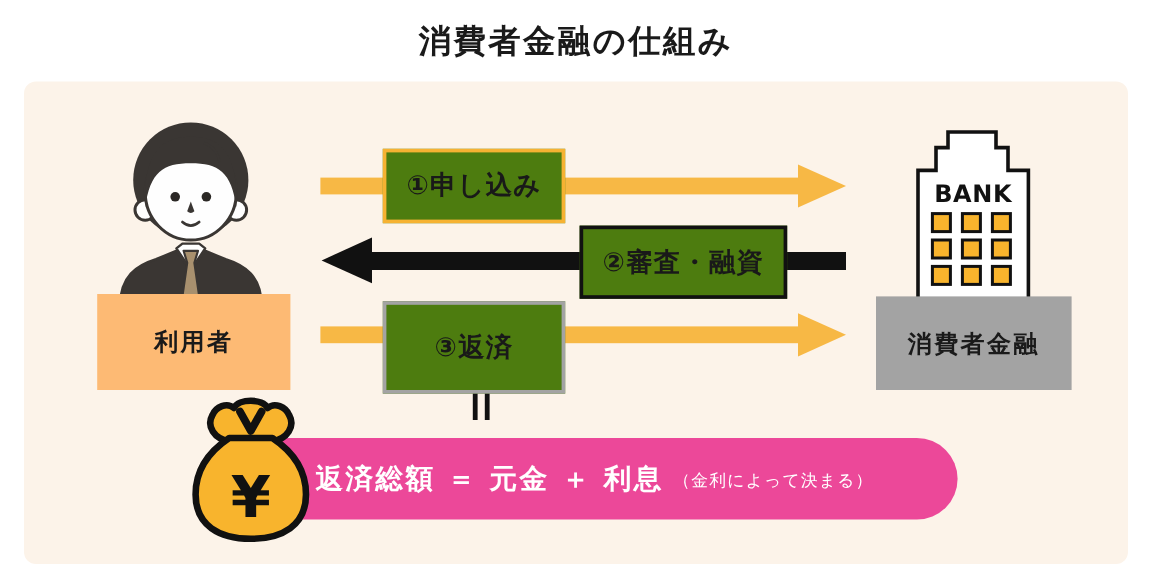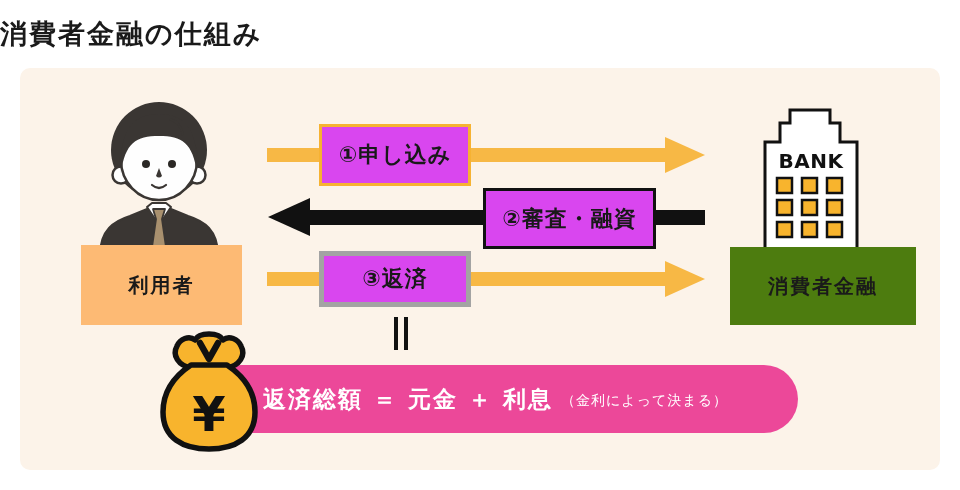--- a/index.html
+++ b/index.html
@@ -8,21 +8,21 @@
     font-family: "DejaVu Sans", "Liberation Sans", sans-serif;
     background: #ffffff;
     position: relative;
     overflow: hidden;
   }
   .page { position: absolute; inset: 0; background: #ffffff; }
 
   .title {
     position: absolute;
     top: 16px; left: 0; width: 960px;
-    text-align: left;
+    text-align: center;
     font-size: 27px;
     font-weight: bold;
     letter-spacing: 2px;
     color: #1a1a1a;
   }
 
   .panel {
     position: absolute;
     left: 20px; top: 68px;
     width: 920px; height: 402px;
@@ -32,21 +32,21 @@
 
   
   .actor-label {
     position: absolute;
     display: flex; align-items: center; justify-content: center;
     font-size: 20px; font-weight: bold; color: #1a1a1a;
     letter-spacing: 2px;
     z-index: 3;
   }
   .actor-label.user   { left: 61px;  top: 177px; width: 161px; height: 80px; background: #fdba74; }
-  .actor-label.lender { left: 710px; top: 179px; width: 186px; height: 78px; background: #4d7c0f; }
+  .actor-label.lender { left: 710px; top: 179px; width: 163px; height: 78px; background: #a3a3a3; }
 
   .person-illustration { position: absolute; left: 70px; top: 27px; width: 150px; height: 160px; z-index: 1; }
   .bank-illustration   { position: absolute; left: 741px; top: 36px; width: 100px; height: 150px; z-index: 1; }
 
   
   .arrow { position: absolute; z-index: 1; }
   .arrow .shaft { position: absolute; background: #F7B845; }
   .arrow .head  { position: absolute; width: 0; height: 0; }
 
   .arrow.a1 { left: 247px; top: 69px; width: 438px; height: 36px; }
@@ -57,29 +57,29 @@
   .arrow.a2 .shaft { left: 40px; top: 12px; width: 397px; height: 15px; background: #111111; }
   .arrow.a2 .head  { left: 0; top: 0; border-right: 42px solid #111111; border-top: 19.5px solid transparent; border-bottom: 19.5px solid transparent; }
 
   .arrow.a3 { left: 247px; top: 193px; width: 438px; height: 36px; }
   .arrow.a3 .shaft { left: 0; top: 11px; width: 400px; height: 14px; }
   .arrow.a3 .head  { right: 0; top: 0; border-left: 40px solid #F7B845; border-top: 18px solid transparent; border-bottom: 18px solid transparent; }
 
   
   .step-box {
     position: absolute;
-    background: #d946ef;
+    background: #4d7c0f;
     display: flex; align-items: center; justify-content: center;
     font-size: 22px; font-weight: bold; color: #191919;
     z-index: 2;
     letter-spacing: 1px;
   }
   .step-box.s1 { left: 299px; top: 56px;  width: 152px; height: 62px; border: 3px solid #F6B232; }
   .step-box.s2 { left: 463px; top: 120px; width: 173px; height: 61px; border: 3px solid #111111; justify-content: center; }
-  .step-box.s3 { left: 299px; top: 183px; width: 152px; height: 56px; border: 5px solid #a3a3a3; }
+  .step-box.s3 { left: 299px; top: 183px; width: 152px; height: 77px; border: 3px solid #a3a3a3; }
 
   
   .equals {
     position: absolute; left: 374px; top: 249px;
     display: flex; gap: 6px; z-index: 1;
   }
   .equals .bar { width: 4px; height: 33px; background: #111111; }
 
   .equation-pill {
     position: absolute;

